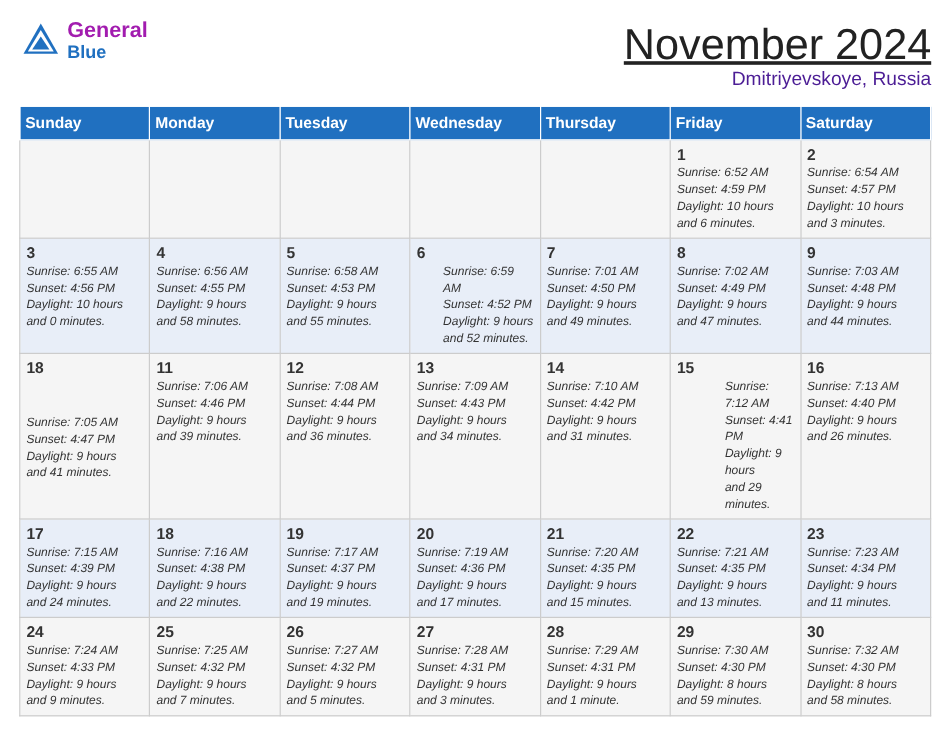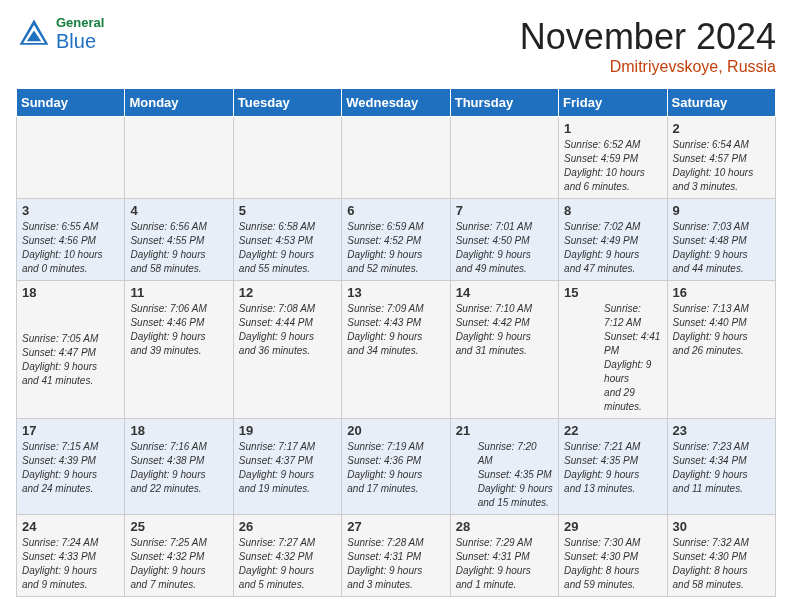--- a/index.html
+++ b/index.html
@@ -20,44 +20,45 @@
       display: flex;
       align-items: center;
       gap: 4px;
     }
     .logo-text {
       display: flex;
       flex-direction: column;
       line-height: 1.1;
     }
     .logo-general {
-      font-size: 13px;
+      font-size: 18px;
       font-weight: bold;
-      color: #15803d;
+      color: #a21caf;
     }
     .logo-blue {
-      font-size: 20px;
-      font-weight: normal;
+      font-size: 15px;
+      font-weight: bold;
       color: #2070c0;
     }
     .logo-icon {
       width: 36px;
       height: 36px;
     }
     .title-block {
       text-align: right;
     }
     .month-title {
       font-size: 36px;
       font-weight: normal;
       color: #222;
+      text-decoration: underline;
     }
     .location-title {
       font-size: 16px;
-      color: #c2410c;
+      color: #4c1d95;
     }
     table {
       width: 100%;
       border-collapse: collapse;
       table-layout: fixed;
     }
     thead tr th {
       background-color: #2070c0;
       color: #fff;
       font-size: 13px;
@@ -168,21 +169,21 @@
         </td>
         <td>
           <span class="day-num">5</span>
           <div class="day-info" style="white-space: pre-line;">Sunrise: 6:58 AM
 Sunset: 4:53 PM
 Daylight: 9 hours
 and 55 minutes.</div>
         </td>
         <td>
           <span class="day-num">6</span>
-          <div class="day-info" style="white-space: pre-line;">Sunrise: 6:59 AM
+          <div class="day-info" style="white-space: pre-line; margin-left: 22px;">Sunrise: 6:59 AM
 Sunset: 4:52 PM
 Daylight: 9 hours
 and 52 minutes.</div>
         </td>
         <td>
           <span class="day-num">7</span>
           <div class="day-info" style="white-space: pre-line;">Sunrise: 7:01 AM
 Sunset: 4:50 PM
 Daylight: 9 hours
 and 49 minutes.</div>
@@ -277,21 +278,21 @@
         </td>
         <td>
           <span class="day-num">20</span>
           <div class="day-info" style="white-space: pre-line;">Sunrise: 7:19 AM
 Sunset: 4:36 PM
 Daylight: 9 hours
 and 17 minutes.</div>
         </td>
         <td>
           <span class="day-num">21</span>
-          <div class="day-info" style="white-space: pre-line; margin-left: 22px;">Sunrise: 7:20 AM
+          <div class="day-info" style="white-space: pre-line;">Sunrise: 7:20 AM
 Sunset: 4:35 PM
 Daylight: 9 hours
 and 15 minutes.</div>
         </td>
         <td>
           <span class="day-num">22</span>
           <div class="day-info" style="white-space: pre-line;">Sunrise: 7:21 AM
 Sunset: 4:35 PM
 Daylight: 9 hours
 and 13 minutes.</div>

